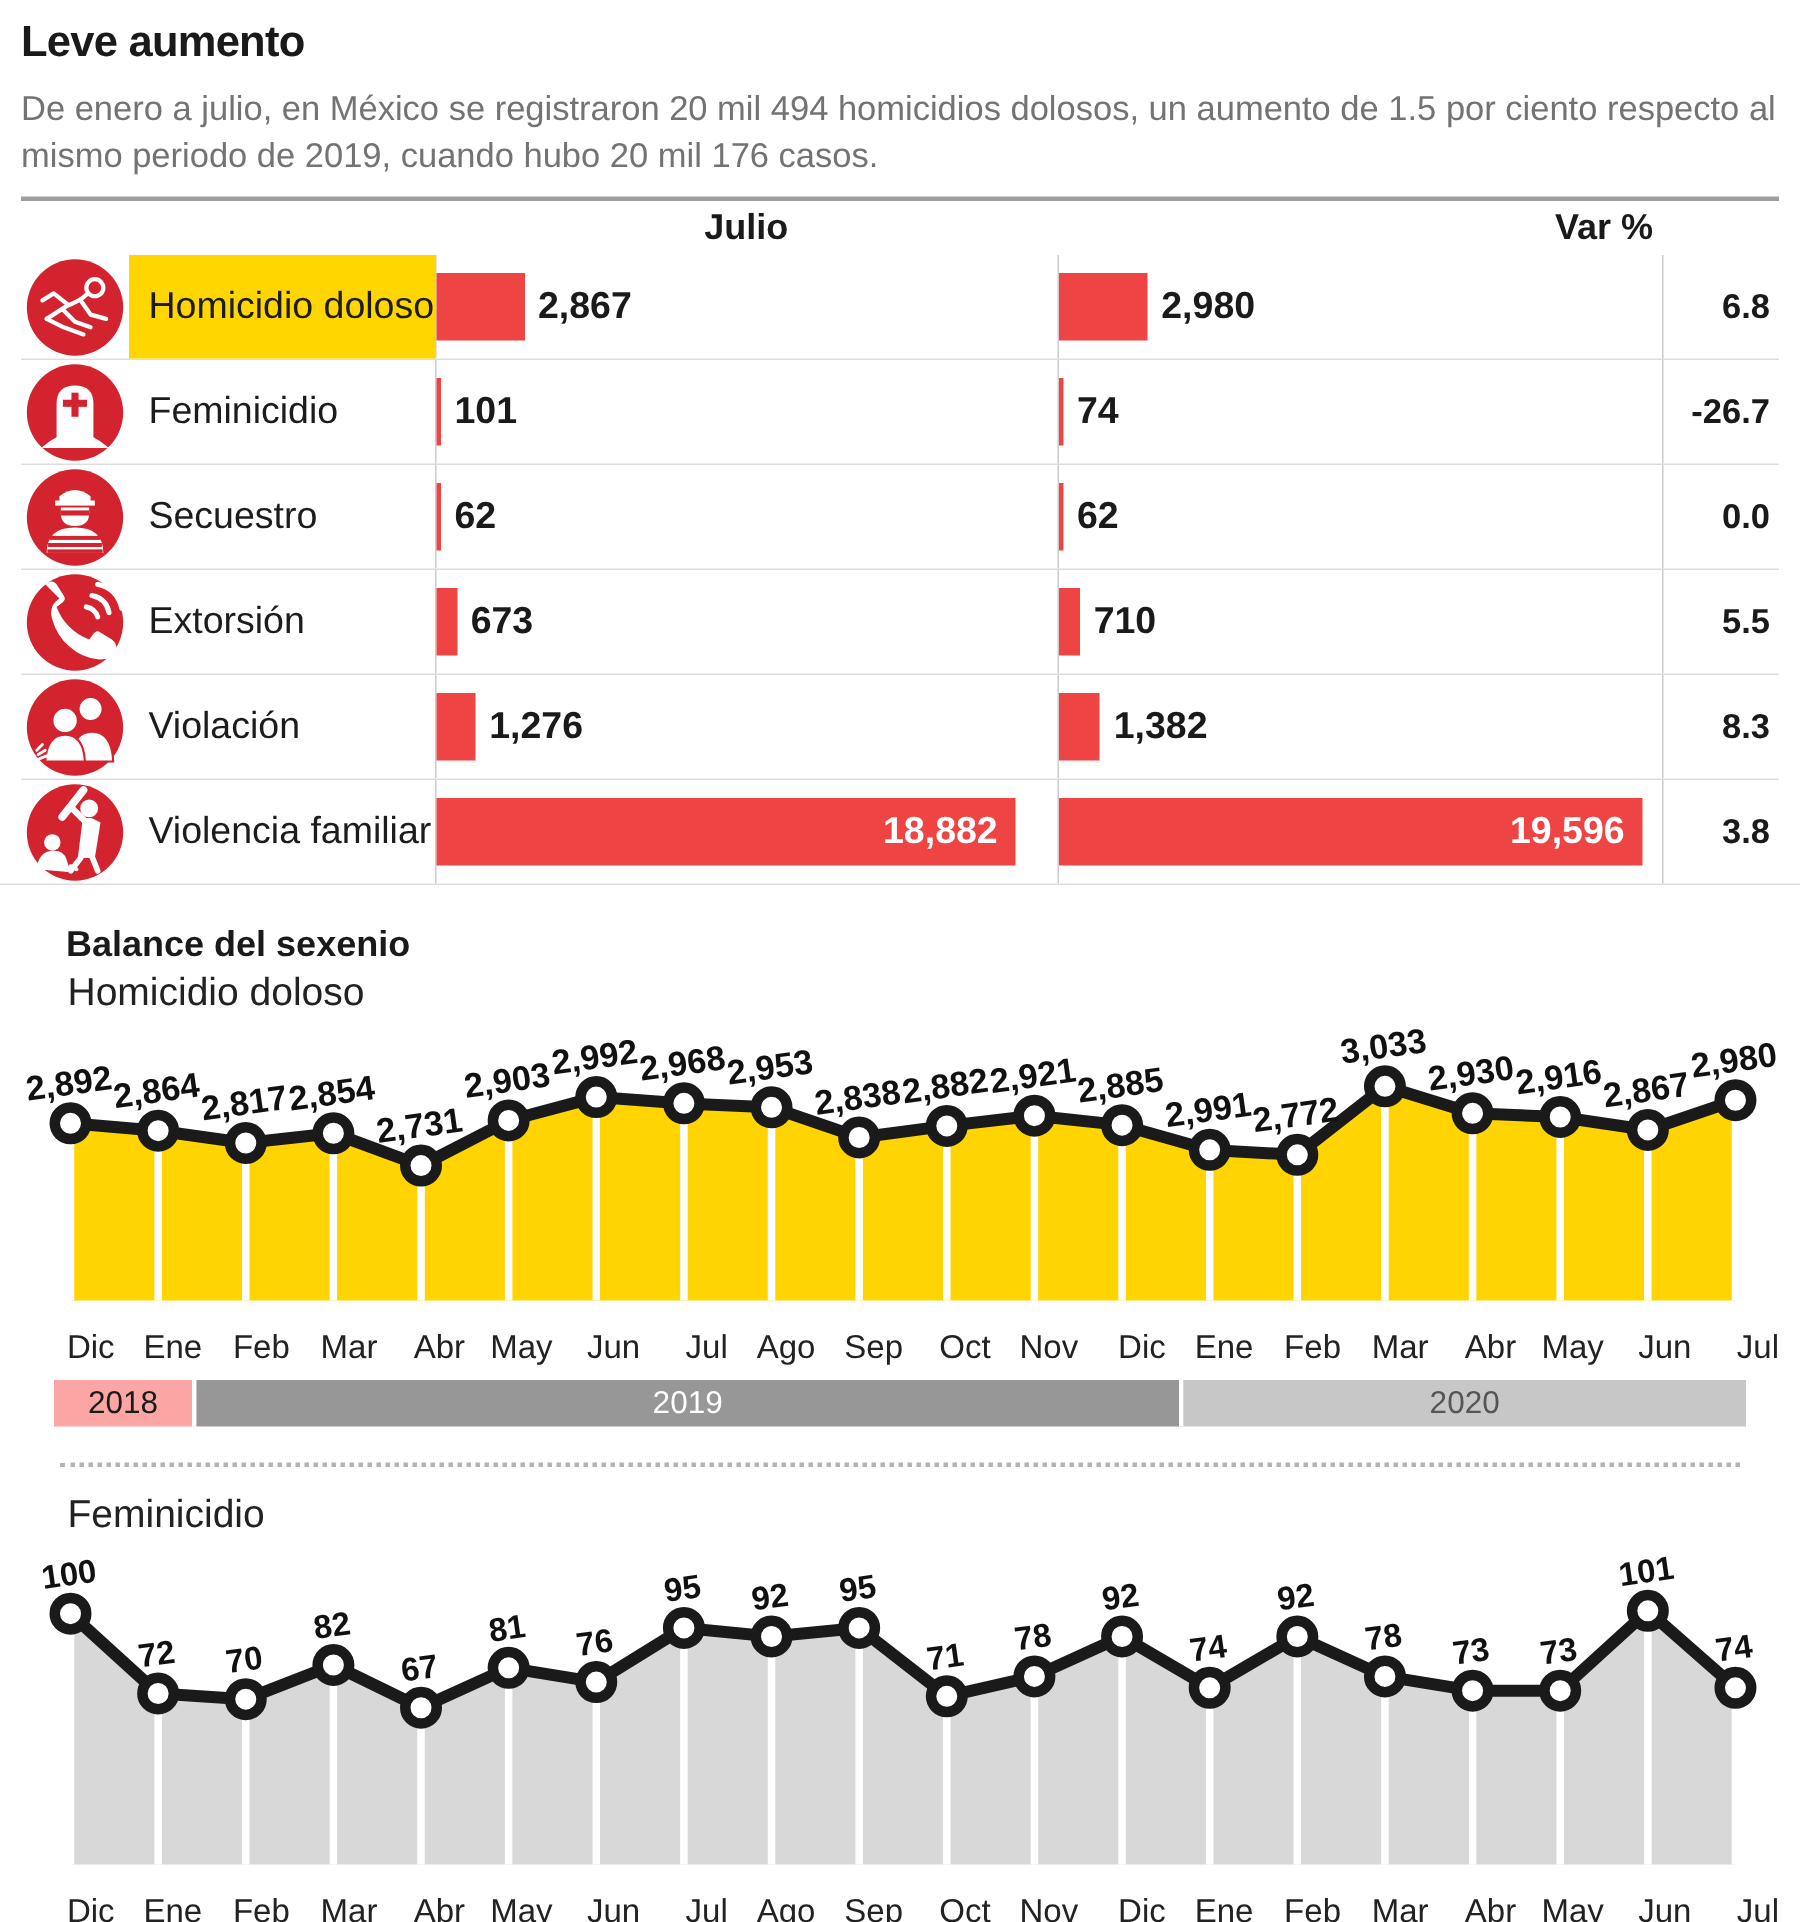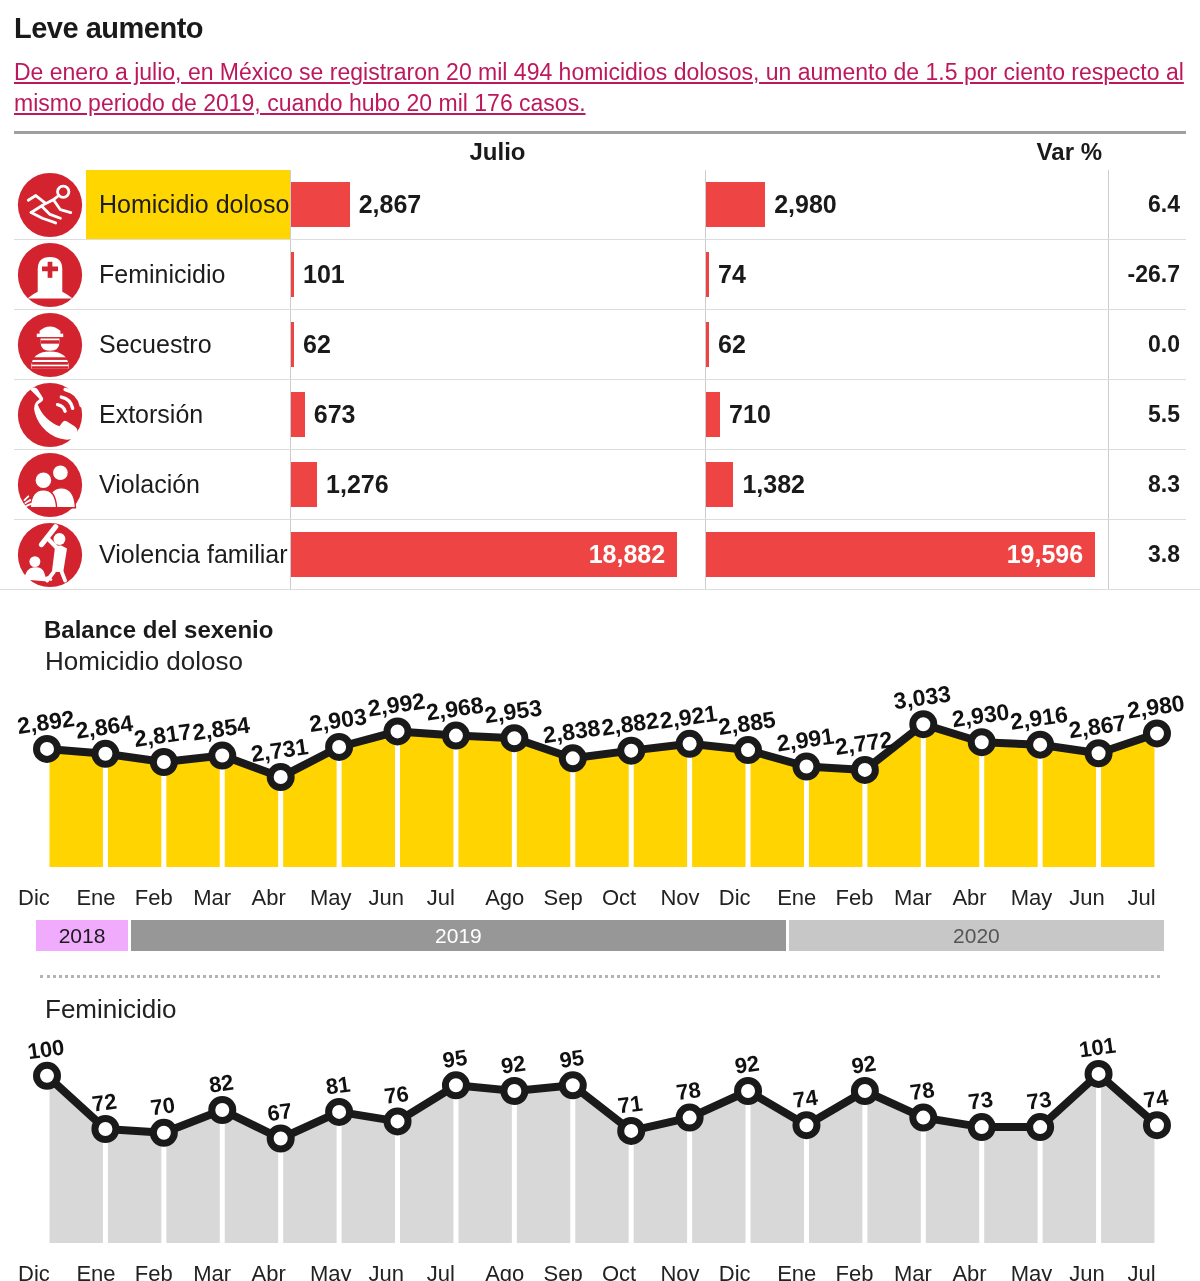--- a/index.html
+++ b/index.html
@@ -1,18 +1,18 @@
 <!DOCTYPE html>
 <html><head>
 <meta charset="utf-8">
 <style>
   html,body{margin:0;padding:0;background:#fff;}
   body{width:1200px;font-family:"Liberation Sans",sans-serif;color:#1a1a1a;}
   .title{font-size:29px;font-weight:bold;margin:12px 14px 2px;letter-spacing:-0.5px;}
-  .intro{font-size:23px;line-height:31px;margin:12px 14px 0;color:#be185d;max-width:1172px;text-decoration:underline;}
+  .intro{font-size:23px;line-height:31px;margin:12px 14px 0;color:#737373;max-width:1172px;}
   .top-rule{border-top:3px solid #9f9f9f;margin:12px 14px 0;}
 
   
   .thead,.trow{display:grid;grid-template-columns:72px 204px 415px 403px 1fr;align-items:center;margin:0 14px;}
   .thead{height:36px;font-weight:bold;font-size:24px;}
   .thead .c-junio,.thead .c-julio{text-align:center;}
   .thead .c-var{text-align:right;padding-right:6px;}
   .trow{height:69px;}
   .trow + .trow{border-top:1px solid #ddd;}
   .tbody{border-bottom:1px solid #ddd;}
@@ -23,21 +23,21 @@
   .bar-cell{height:100%;display:flex;align-items:center;border-left:1px solid #ccc;position:relative;}
   .bar{height:45px;background:#ef4444;min-width:3px;display:flex;align-items:center;justify-content:flex-end;box-sizing:border-box;}
   .bar .inlabel{color:#fff;font-weight:bold;font-size:25px;padding-right:12px;}
   .outlabel{font-weight:bold;font-size:25px;margin-left:9px;}
   .var-cell{height:100%;display:flex;align-items:center;justify-content:flex-end;border-left:1px solid #ccc;font-weight:bold;font-size:23px;padding-right:6px;box-sizing:border-box;}
 
   
   .sec-title{font-size:24px;font-weight:bold;margin:26px 14px 2px 44px;}
   .chart-sub{font-size:26px;margin:2px 14px 6px 45px;color:#222;}
   .chart-svg{display:block;}
-  .months{margin:4px 0 0 18px;width:1168px;display:grid;grid-template-columns:repeat(20,1fr);font-size:22px;color:#222;text-align:left;}
+  .months{margin:4px 0 0 18px;width:1168px;display:grid;grid-template-columns:repeat(20,1fr);font-size:22px;color:#222;text-align:right;}
   .yearband{margin:9px 0 0 36px;width:1128px;height:31px;display:flex;}
   .yearband .seg{display:flex;align-items:center;justify-content:center;font-size:21px;box-sizing:border-box;border-right:3px solid #fff;}
   .yearband .seg:last-child{border-right:none;}
   .dotted-div{border-top:3px dotted #b3b3b3;margin:24px 40px 16px;height:0;}
 </style>
 </head>
 <body>
 
 <h1 class="title">Leve aumento</h1>
 <p class="intro">De enero a julio, en México se registraron 20 mil 494 homicidios dolosos, un aumento de 1.5 por ciento respecto al mismo periodo de 2019, cuando hubo 20 mil 176 casos.</p>
@@ -66,21 +66,21 @@
       </div>
       <div class="label-cell hl">Homicidio doloso</div>
       <div class="bar-cell">
         <div class="bar" style="width: 14.1624%;"></div>
         <span class="outlabel">2,867</span>
       </div>
       <div class="bar-cell">
         <div class="bar" style="width: 14.7206%;"></div>
         <span class="outlabel">2,980</span>
       </div>
-      <div class="var-cell">6.4</div>
+      <div class="var-cell">6.8</div>
     </div>
     <div class="trow">
       <div class="icon-cell">
         <svg viewBox="0 0 72 72">
           <circle cx="36" cy="36" r="34" fill="#d2232e"></circle>
           <path d="M23 56 V30 q0 -13 13 -13 q13 0 13 13 v26 z" fill="#fff"></path>
    <rect x="33.5" y="22" width="5" height="17" fill="#d2232e"></rect>
    <rect x="27.5" y="27" width="17" height="5" fill="#d2232e"></rect>
    <path d="M12 61 q24 -21 48 0 z" fill="#fff"></path>
         </svg>
@@ -283,21 +283,21 @@
     <div>Dic</div>
     <div>Ene</div>
     <div>Feb</div>
     <div>Mar</div>
     <div>Abr</div>
     <div>May</div>
     <div>Jun</div>
     <div>Jul</div>
   </div>
 <div class="yearband" id="years1">
-    <div class="seg" style="width: 8.42%; background: #f0abfc; color: rgb(26, 26, 26);">2018</div>
+    <div class="seg" style="width: 8.42%; background: #fca5a5; color: rgb(26, 26, 26);">2018</div>
     <div class="seg" style="width: 58.33%; background: rgb(151, 151, 151); color: rgb(255, 255, 255);">2019</div>
     <div class="seg" style="width: 33.25%; background: rgb(199, 199, 199); color: rgb(85, 85, 85);">2020</div>
   </div>
 
 <div class="dotted-div"></div>
 
 <div class="chart-sub">Feminicidio</div>
 <svg id="chart2" class="chart-svg" width="1200" height="226" viewBox="0 0 1200 226">
     <polygon points="47,212 47,44.8 105.42,98.0 163.84,101.8 222.26,79.0 280.68,107.5 339.1,80.9 397.52,90.4 455.94,54.3 514.36,60.0 572.78,54.3 631.2,99.9 689.62,86.6 748.04,60.0 806.46,94.2 864.88,60.0 923.3000000000001,86.6 981.72,96.1 1040.1399999999999,96.1 1098.56,42.9 1156.98,94.2 1156.98,212" fill="#d8d8d8"></polygon>
     <rect x="44.5" y="44.80000000000001" width="5" height="167.2" fill="#fff"></rect>

